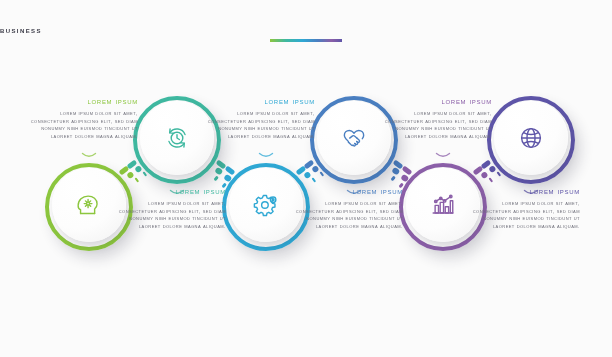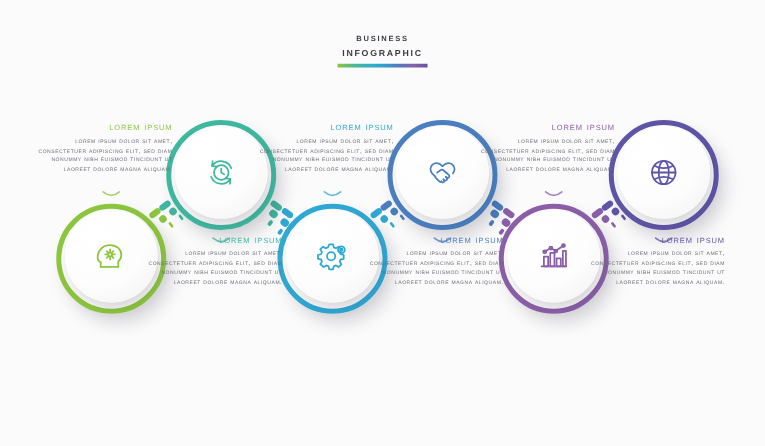--- a/index.html
+++ b/index.html
@@ -18,21 +18,20 @@
   #sheet{
     position:absolute;
     left:0;top:0;width:612px;height:357px;
     background:#fbfbfb;
   }
 
   
   .title-wrap{
     position:absolute;
     left:0;right:0;top:24px;
-    text-align:center;
   }
   .title-line{
     font-size:9.5px;
     letter-spacing:1.4px;
     font-weight:bold;
     color:#3b3b47;
     line-height:12px;
     font-variant:small-caps;
     text-transform:lowercase;
   }
@@ -99,21 +98,20 @@
   .chev{position:absolute;}
 </style>
 </head>
 <body>
 
 <div id="canvas">
   <div id="sheet"></div>
 
   <div class="title-wrap">
     <div class="title-line l1">Business</div>
-    <div class="title-line l2">Infographic</div>
     <div class="title-rule"></div>
   </div>
 
   <div id="connectors">
       <div class="dash" style="left:120.26px;top:171.27px;width:10.00px;height:5px;background:#8cc63e;transform:rotate(-37.284deg);"></div>
       <div class="dash" style="left:128.46px;top:165.03px;width:10.00px;height:5px;background:#3fb8a0;transform:rotate(-37.284deg);"></div>
       <div class="dash" style="left:127.99px;top:174.32px;width:6.30px;height:6px;background:#8cc63e;transform:rotate(-37.284deg);"></div>
       <div class="dash" style="left:136.18px;top:168.08px;width:6.30px;height:6px;background:#3fb8a0;transform:rotate(-37.284deg);"></div>
       <div class="dash" style="left:135.71px;top:178.36px;width:2.30px;height:5px;background:#8cc63e;transform:rotate(-37.284deg);"></div>
       <div class="dash" style="left:143.91px;top:172.12px;width:2.30px;height:5px;background:#3fb8a0;transform:rotate(-37.284deg);"></div>

